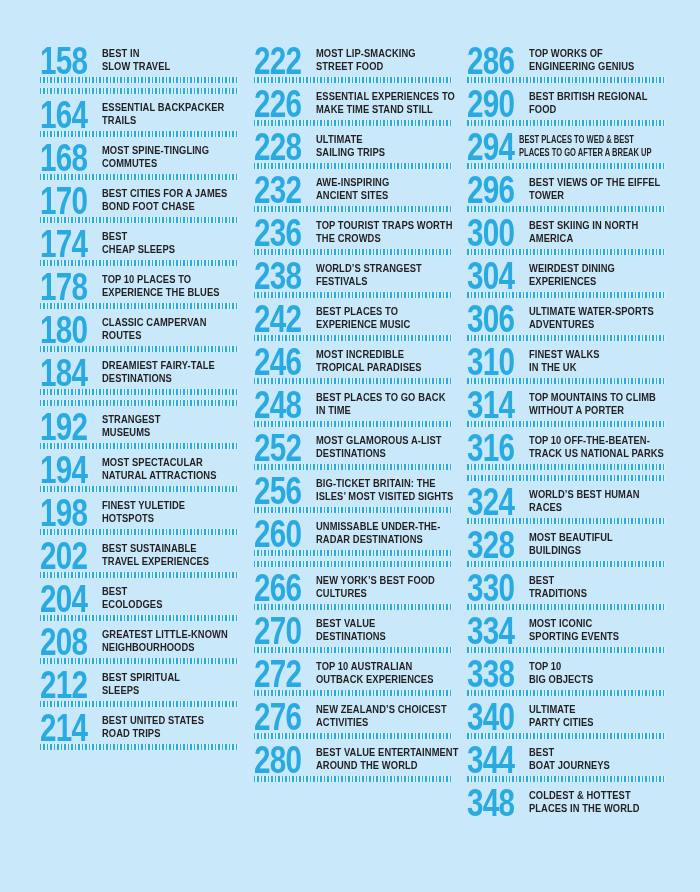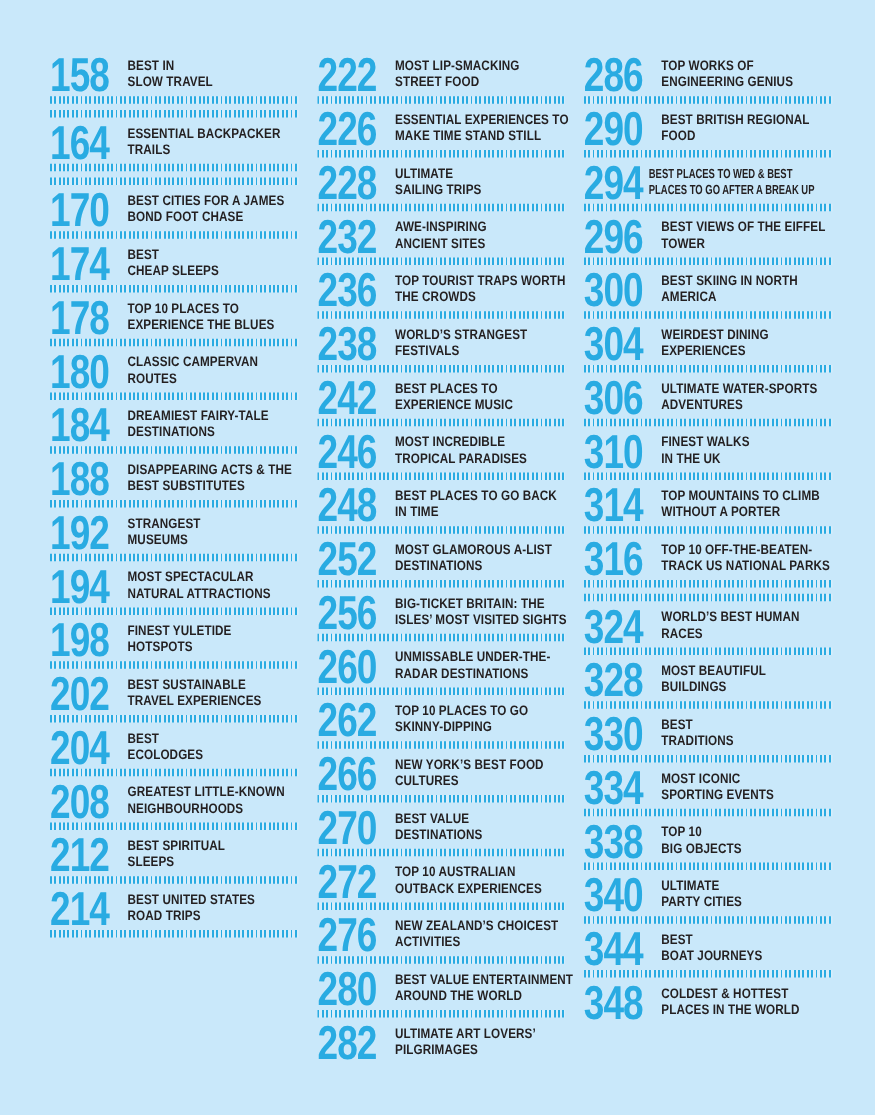--- a/index.html
+++ b/index.html
@@ -88,20 +88,25 @@
 SLOW TRAVEL</span>
         </div>
         <div class="divider"></div>
         <div class="divider"></div>
         <div class="entry">
           <span class="num">164</span>
           <span class="title">ESSENTIAL BACKPACKER
 TRAILS</span>
         </div>
         <div class="divider"></div>
+        <div class="entry">
+          <span class="num">168</span>
+          <span class="title">MOST SPINE-TINGLING
+COMMUTES</span>
+        </div>
         <div class="divider"></div>
         <div class="entry">
           <span class="num">170</span>
           <span class="title">BEST CITIES FOR A JAMES
 BOND FOOT CHASE</span>
         </div>
         <div class="divider"></div>
         <div class="entry">
           <span class="num">174</span>
           <span class="title">BEST
@@ -119,25 +124,20 @@
           <span class="title">CLASSIC CAMPERVAN
 ROUTES</span>
         </div>
         <div class="divider"></div>
         <div class="entry">
           <span class="num">184</span>
           <span class="title">DREAMIEST FAIRY-TALE
 DESTINATIONS</span>
         </div>
         <div class="divider"></div>
-        <div class="entry">
-          <span class="num">188</span>
-          <span class="title">DISAPPEARING ACTS &amp; THE
-BEST SUBSTITUTES</span>
-        </div>
         <div class="divider"></div>
         <div class="entry">
           <span class="num">192</span>
           <span class="title">STRANGEST
 MUSEUMS</span>
         </div>
         <div class="divider"></div>
         <div class="entry">
           <span class="num">194</span>
           <span class="title">MOST SPECTACULAR
@@ -247,25 +247,20 @@
           <span class="title">BIG-TICKET BRITAIN: THE
 ISLES’ MOST VISITED SIGHTS</span>
         </div>
         <div class="divider"></div>
         <div class="entry">
           <span class="num">260</span>
           <span class="title">UNMISSABLE UNDER-THE-
 RADAR DESTINATIONS</span>
         </div>
         <div class="divider"></div>
-        <div class="entry">
-          <span class="num">262</span>
-          <span class="title">TOP 10 PLACES TO GO
-SKINNY-DIPPING</span>
-        </div>
         <div class="divider"></div>
         <div class="entry">
           <span class="num">266</span>
           <span class="title">NEW YORK’S BEST FOOD
 CULTURES</span>
         </div>
         <div class="divider"></div>
         <div class="entry">
           <span class="num">270</span>
           <span class="title">BEST VALUE
@@ -283,25 +278,20 @@
           <span class="title">NEW ZEALAND’S CHOICEST
 ACTIVITIES</span>
         </div>
         <div class="divider"></div>
         <div class="entry">
           <span class="num">280</span>
           <span class="title">BEST VALUE ENTERTAINMENT
 AROUND THE WORLD</span>
         </div>
         <div class="divider"></div>
-        <div class="entry">
-          <span class="num">282</span>
-          <span class="title">ULTIMATE ART LOVERS’
-PILGRIMAGES</span>
-        </div>
       </div>
     <div class="col">
         <div class="entry">
           <span class="num">286</span>
           <span class="title">TOP WORKS OF
 ENGINEERING GENIUS</span>
         </div>
         <div class="divider"></div>
         <div class="entry">
           <span class="num">290</span>

